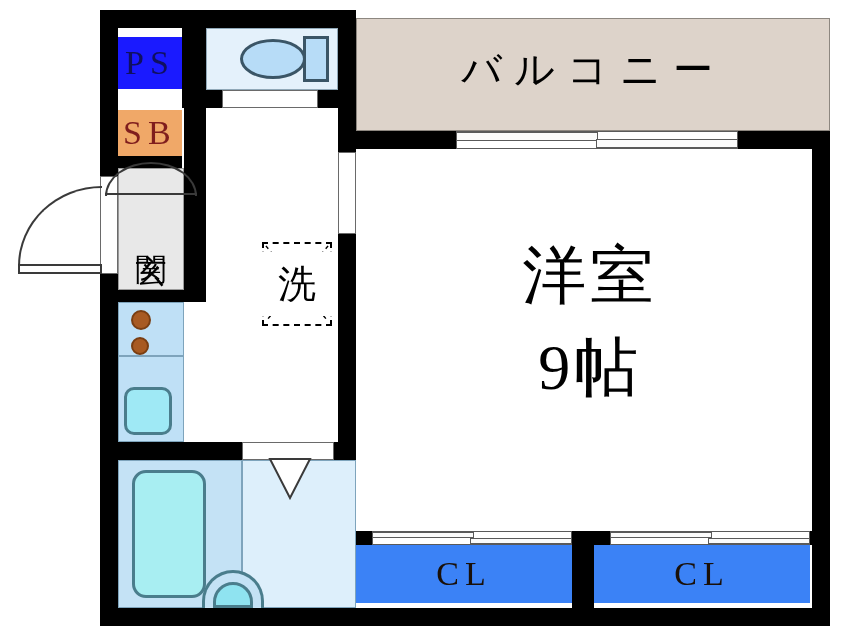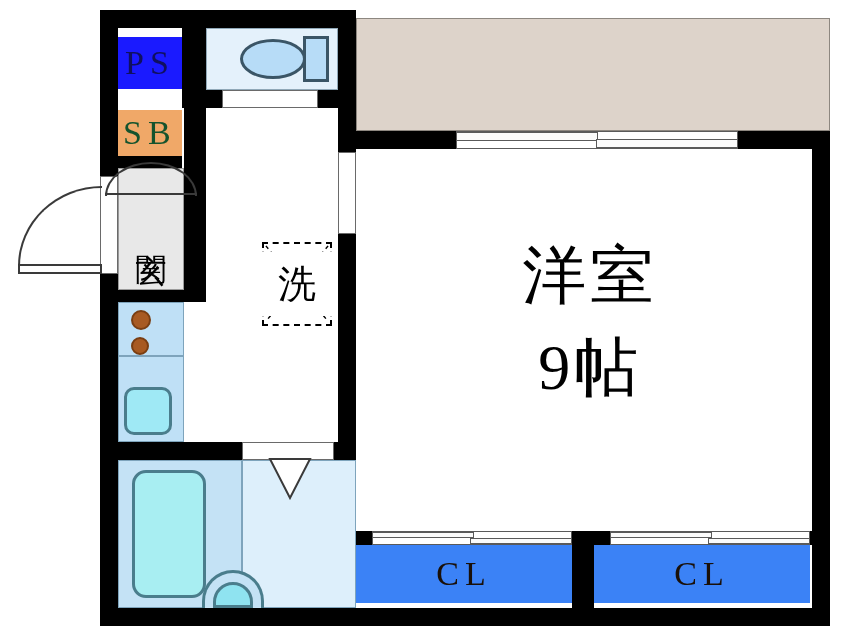--- a/index.html
+++ b/index.html
@@ -29,21 +29,21 @@
   .floor-bath-washzone { background: #ddeffb; border: 1px solid #7ea4bc; }
   .floor-kitchen-counter { background: #bfe0f6; border: 1px solid #7ea4bc; }
 
   
   .block-ps {
     background: #1a1aff;
     color: #101060;
   }
   .block-sb {
     background: #f0a868;
-    color: #14532d;
+    color: #7f1d1d;
   }
   .block-cl {
     background: #3b82f6;
     color: #1a1008;
   }
   .block-label {
     display: flex;
     align-items: center;
     justify-content: center;
     letter-spacing: 0.18em;
@@ -139,20 +139,21 @@
   
   .fold-v { position: absolute; }
   .gap-frame { background: #ffffff; border: 1px solid #6a6a6a; }
 </style>
 </head>
 <body>
 
 <div id="floorplan">
 
   <div class="abs floor-balcony" style="left:356px; top:18px; width:474px; height:113px;"></div>
+  <div class="abs txt txt-balcony" style="left:356px; top:40px; width:474px; height:60px;">バルコニー</div>
 
   <div class="abs wall" style="left:100px; top:10px; width:256px; height:18px;"></div>
 
   <div class="abs wall" style="left:100px; top:10px; width:18px; height:166px;"></div>
 
   <div class="abs wall" style="left:100px; top:274px; width:18px; height:352px;"></div>
 
   <div class="abs wall" style="left:100px; top:608px; width:730px; height:18px;"></div>
 
   <div class="abs wall" style="left:812px; top:131px; width:18px; height:495px;"></div>

